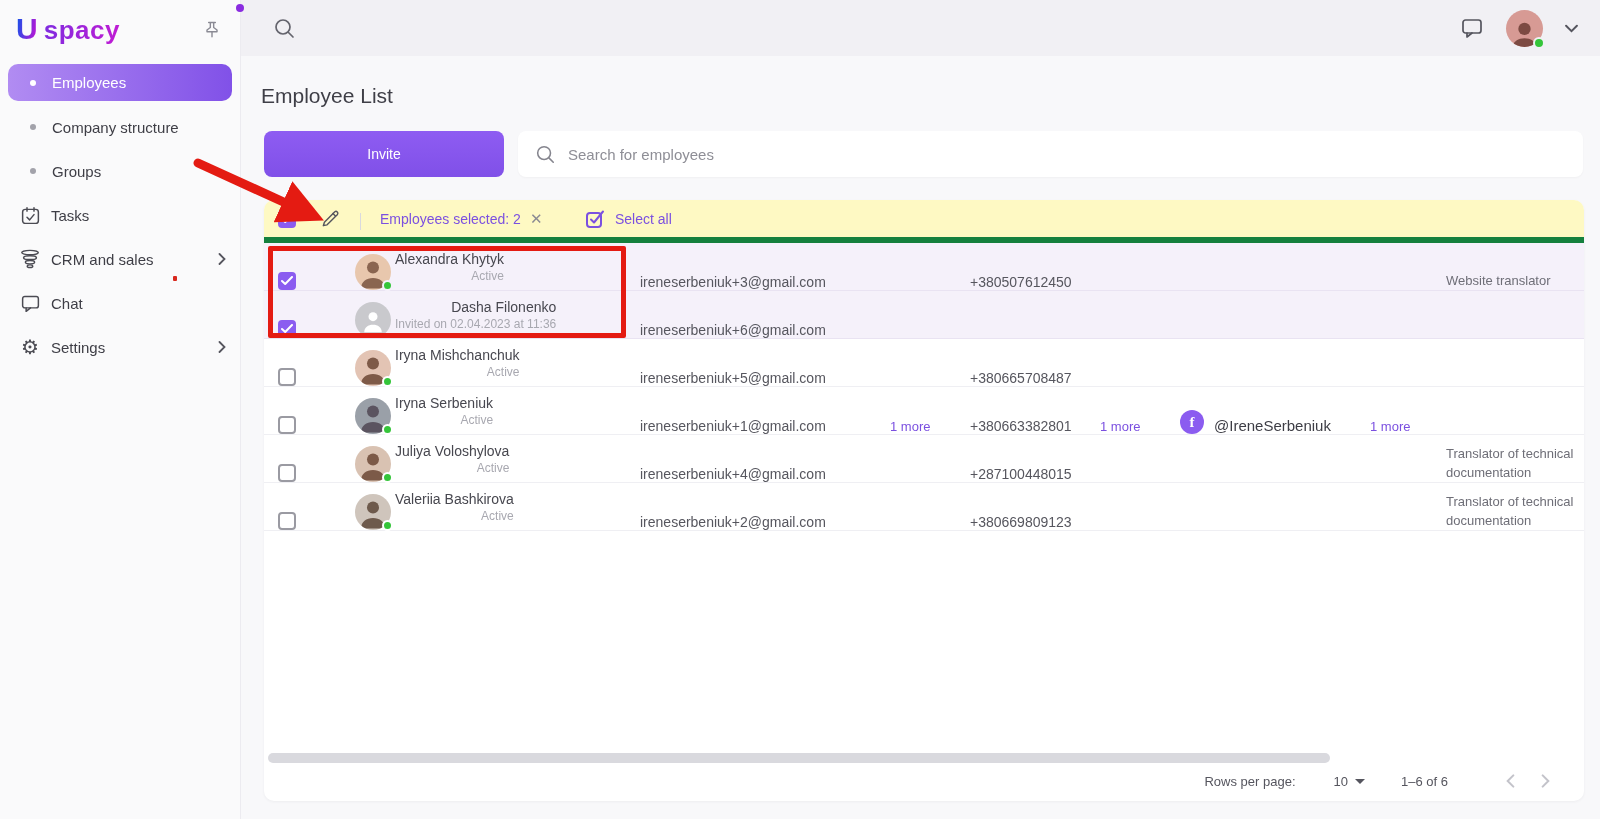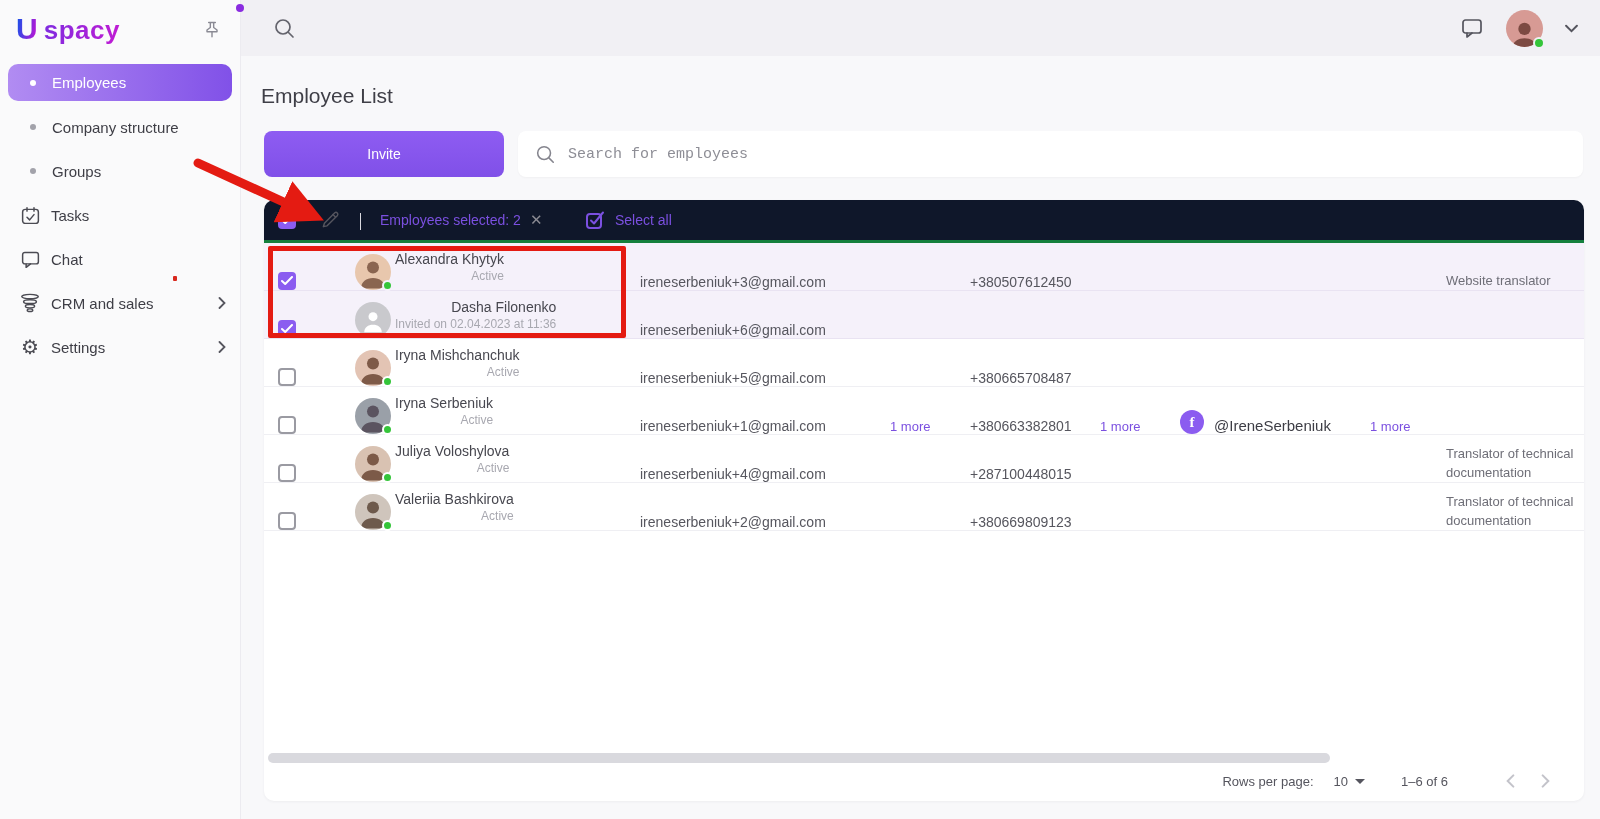--- a/index.html
+++ b/index.html
@@ -39,26 +39,26 @@
   .tb-caret{color:#55555e;cursor:pointer}
   .odot{position:absolute;right:-2px;bottom:-2px;width:12px;height:12px;border-radius:50%;background:#35c53a;border:2px solid #f1f0f4}
 
   
   .main{position:absolute;left:241px;top:56px;right:0;bottom:0}
   .page-title{position:absolute;left:20px;top:28px;font-size:21px;font-weight:500;color:#3f3f47}
   .controls{position:absolute;left:23px;top:75px;right:17px;height:46px;display:flex;gap:14px}
   .invite-btn{width:240px;height:46px;border:none;border-radius:8px;background:linear-gradient(180deg,#8e5cf2,#8050e8);color:#fff;font-size:14px;font-family:inherit;cursor:pointer}
   .search-box{flex:1;height:46px;background:#fff;border-radius:8px;display:flex;align-items:center;padding:0 16px;box-shadow:0 1px 2px rgba(40,40,60,.04)}
   .search-box .sic{color:#85858e;margin-right:12px}
-  .search-box input{border:none;outline:none;flex:1;font-size:15px;font-family:Liberation Mono, monospace;color:#45454d;background:transparent}
+  .search-box input{border:none;outline:none;flex:1;font-size:15px;font-family:Liberation Sans, sans-serif;color:#45454d;background:transparent}
   .search-box input::placeholder{color:#8e8e96}
 
   
   .card{position:absolute;left:23px;top:144px;width:1320px;height:601px;background:#fff;border-radius:10px;box-shadow:0 1px 3px rgba(40,40,60,.05);overflow:hidden}
-  .selbar{position:relative;height:43px;background:#0f172a;border-bottom:3px solid #15803d}
+  .selbar{position:relative;height:43px;background:#fef9c3;border-bottom:6px solid #15803d}
   .selbar .cell{position:absolute;top:0;height:100%;display:flex;align-items:center}
   .cb{width:18px;height:18px;border:2px solid #9a9aa2;border-radius:4px;background:#fff;cursor:pointer;flex:none;display:flex;align-items:center;justify-content:center}
   .cb.checked{background:#8b5cf0;border-color:#8b5cf0;color:#fff}
   .pencil{color:#55555e;cursor:pointer}
   .vdiv{position:absolute;left:96px;top:13px;height:17px;border-left:1px solid #d9d9df}
   .sel-text{color:#7b50e0;font-size:14px}
   .close-x{color:#8a8a92;font-size:15px;cursor:pointer}
   .selall{display:flex;align-items:center;gap:10px;color:#7b50e0;cursor:pointer}
   .selall .txt{font-size:14px}
 
@@ -87,21 +87,21 @@
   .more{font-size:13px;color:#7b50e0;cursor:pointer}
   .c-social{left:916px;gap:10px}
   .fb{width:24px;height:24px;border-radius:50%;background:#8b5cf0;color:#fff;display:flex;align-items:center;justify-content:center;font-size:15px;font-weight:bold;font-family:"Liberation Serif",serif;cursor:pointer}
   .handle{font-size:15px;color:#3d3d45}
   .c-social-more{left:1106px}
   .c-pos{left:1182px;width:140px;overflow:hidden}
   .c-pos .ptxt{font-size:13px;line-height:19px;color:#6e6e77;white-space:normal}
 
   .hscroll{position:absolute;left:4px;bottom:38px;width:1062px;height:10px;border-radius:5px;background:#d9d9de;cursor:pointer}
   .cfooter{position:absolute;left:0;right:0;bottom:0;height:40px;display:flex;align-items:center;justify-content:flex-end;padding-right:28px;gap:14px;font-size:13px;color:#55555e}
-  .rpp-label{margin-right:6px}
+  .rpp-label{margin-right:24px}
   .rpp-select{display:flex;align-items:center;gap:7px;cursor:pointer;margin-right:22px}
   .caret-dn{width:0;height:0;border-left:5px solid transparent;border-right:5px solid transparent;border-top:5px solid #55555e}
   .range{margin-right:38px}
   .pgbtn{color:#c3c3ca;cursor:pointer;padding:0 6px}
 
   
   .anno-rect{position:absolute;left:268px;top:246px;width:358px;height:92px;border:5px solid #e41b12;border-radius:2px;z-index:40;pointer-events:none}
   .anno-arrow{position:absolute;left:185px;top:150px;z-index:41;pointer-events:none}
   .anno-speck{position:absolute;left:173px;top:276px;width:4px;height:5px;background:#d8281e;border-radius:1px;z-index:41;pointer-events:none}
 </style>
@@ -142,42 +142,42 @@
         <svg width="21" height="21" viewBox="0 0 24 24" fill="none" stroke="#4b4b53" stroke-width="1.7" stroke-linecap="round" stroke-linejoin="round">
             <rect x="3" y="5" width="18" height="16" rx="3"></rect>
             <path d="M8 3v4M16 3v4"></path>
             <path d="M8 14l3 3 5-6"></path>
           </svg>
       </span>
       <span class="label">Tasks</span>
     </div>
     <div class="nav-item">
       <span class="icon">
-        <svg width="21" height="21" viewBox="0 0 24 24" fill="none" stroke="#4b4b53" stroke-width="1.7" stroke-linecap="round" stroke-linejoin="round">
-            <rect x="3" y="4" width="18" height="13" rx="2.5"></rect>
-            <path d="M7 17v4l5-4"></path>
-          </svg>
-      </span>
-      <span class="label">Chat</span>
-    </div>
-    <div class="nav-item">
-      <span class="icon">
         <svg width="22" height="22" viewBox="0 0 24 24" fill="none" stroke="#4b4b53" stroke-width="1.6">
             <ellipse cx="12" cy="5" rx="9" ry="2.4"></ellipse>
             <ellipse cx="12" cy="10.5" rx="7" ry="2.1"></ellipse>
             <ellipse cx="12" cy="15.5" rx="5" ry="1.8"></ellipse>
             <ellipse cx="12" cy="19.8" rx="3" ry="1.4"></ellipse>
           </svg>
       </span>
       <span class="label">CRM and sales</span>
       <span class="chev">
         <svg width="8" height="12" viewBox="0 0 8 12" fill="none" stroke="currentColor" stroke-width="1.8" stroke-linecap="round">
             <path d="M1.5 1l5 5-5 5"></path>
           </svg>
       </span>
+    </div>
+    <div class="nav-item">
+      <span class="icon">
+        <svg width="21" height="21" viewBox="0 0 24 24" fill="none" stroke="#4b4b53" stroke-width="1.7" stroke-linecap="round" stroke-linejoin="round">
+            <rect x="3" y="4" width="18" height="13" rx="2.5"></rect>
+            <path d="M7 17v4l5-4"></path>
+          </svg>
+      </span>
+      <span class="label">Chat</span>
     </div>
     <div class="nav-item">
       <span class="icon gear-glyph">⚙</span>
       <span class="label">Settings</span>
       <span class="chev">
         <svg width="8" height="12" viewBox="0 0 8 12" fill="none" stroke="currentColor" stroke-width="1.8" stroke-linecap="round">
             <path d="M1.5 1l5 5-5 5"></path>
           </svg>
       </span>
     </div>

